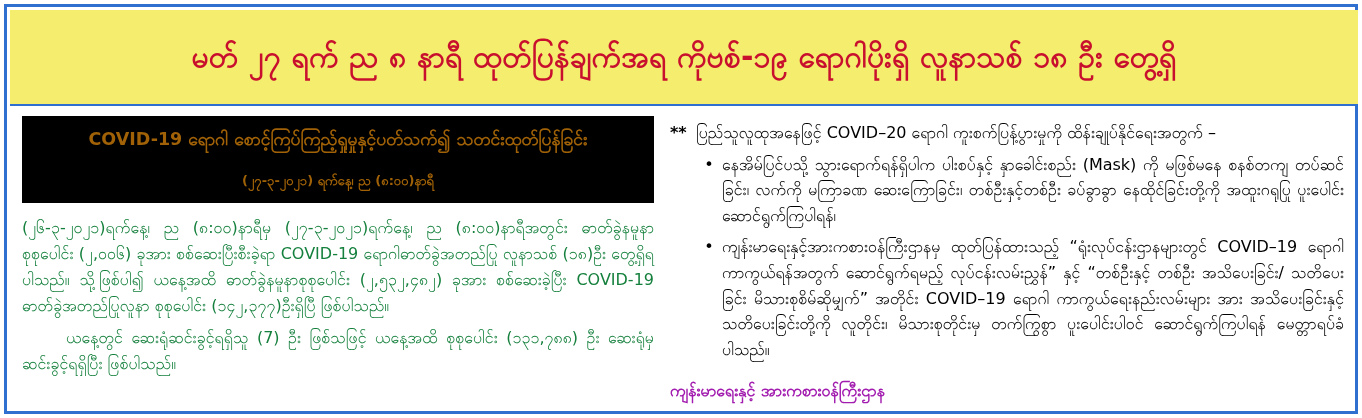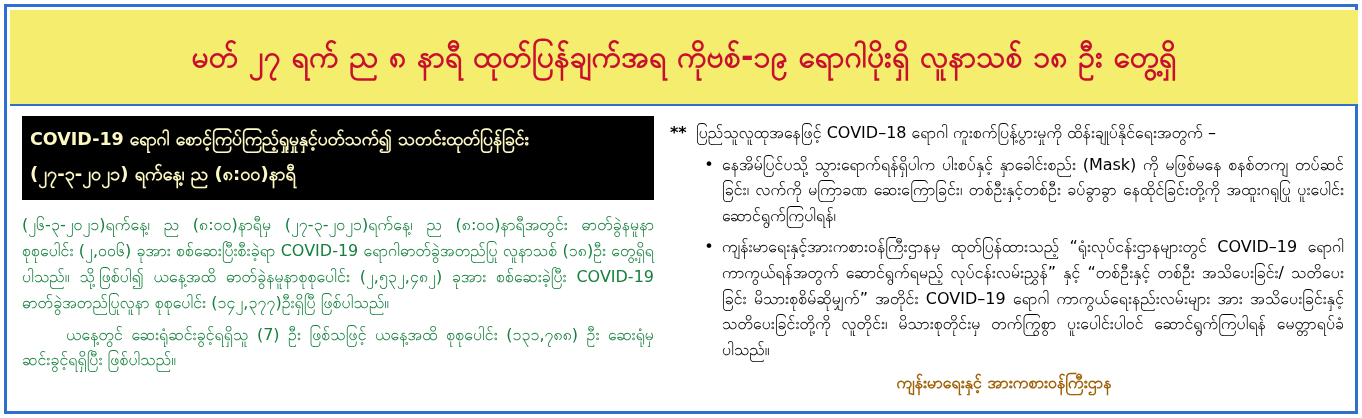--- a/index.html
+++ b/index.html
@@ -70,33 +70,34 @@
   }
   .col-right {
     width: 694px;
     padding: 12px 14px 6px 6px;
     box-sizing: border-box;
     position: relative;
   }
   
   .black-block {
     background: #000000;
-    color: #fef9c3;
+    color: #a16207;
     padding: 12px 8px 14px 8px;
+    text-align: center;
     box-sizing: border-box;
   }
   .black-line1 {
     font-size: 17.5px;
     font-weight: bold;
     line-height: 1.35;
   }
   .black-line2 {
-    font-size: 18px;
+    font-size: 13px;
     font-weight: bold;
-    margin-top: 10px;
+    margin-top: 20px;
     line-height: 1.35;
   }
   .left-para {
     margin-top: 12px;
     font-size: 16px;
     line-height: 1.62;
     color: #15803d;
     text-align: justify;
   }
   .left-para p {
@@ -132,25 +133,25 @@
     flex: 1 1 auto;
     font-size: 16px;
     line-height: 1.6;
     color: #000000;
     text-align: justify;
   }
   .rc-sub {
     margin-left: 26px;
   }
   .signature {
-    margin-top: 10px;
-    text-align: center;
+    margin-top: 18px;
+    text-align: left;
     font-size: 16px;
     font-weight: bold;
-    color: #a16207;
+    color: #a21caf;
     padding-right: 6px;
   }
 </style>
 </head>
 <body>
 
 <div id="page">
   <div class="outer-frame">
 
     <div class="headline">
@@ -166,21 +167,21 @@
         </div>
         <div class="left-para">
           <p>(၂၆-၃-၂၀၂၁)ရက်နေ့၊ ည (၈:၀၀)နာရီမှ (၂၇-၃-၂၀၂၁)ရက်နေ့၊ ည (၈:၀၀)နာရီအတွင်း ဓာတ်ခွဲနမူနာ စုစုပေါင်း (၂,၀၀၆) ခုအား စစ်ဆေးပြီးစီးခဲ့ရာ COVID-19 ရောဂါဓာတ်ခွဲအတည်ပြု လူနာသစ် (၁၈)ဦး တွေ့ရှိရပါသည်။ သို့ဖြစ်ပါ၍ ယနေ့အထိ   ဓာတ်ခွဲနမူနာစုစုပေါင်း (၂,၅၃၂,၄၈၂) ခုအား စစ်ဆေးခဲ့ပြီး COVID-19 ဓာတ်ခွဲအတည်ပြုလူနာ စုစုပေါင်း (၁၄၂,၃၇၇)ဦးရှိပြီ ဖြစ်ပါသည်။</p>
           <p class="indent">ယနေ့တွင် ဆေးရုံဆင်းခွင့်ရရှိသူ (7) ဦး ဖြစ်သဖြင့် ယနေ့အထိ စုစုပေါင်း (၁၃၁,၇၈၈) ဦး ဆေးရုံမှ ဆင်းခွင့်ရရှိပြီး ဖြစ်ပါသည်။</p>
         </div>
       </div>
 
       <div class="col-right">
         <div class="rc-row">
           <div class="rc-marker">**</div>
-          <div class="rc-text">ပြည်သူလူထုအနေဖြင့် COVID–18 ရောဂါ ကူးစက်ပြန့်ပွားမှုကို ထိန်းချုပ်နိုင်ရေးအတွက် –</div>
+          <div class="rc-text">ပြည်သူလူထုအနေဖြင့် COVID–20 ရောဂါ ကူးစက်ပြန့်ပွားမှုကို ထိန်းချုပ်နိုင်ရေးအတွက် –</div>
         </div>
 
         <div class="rc-row rc-sub">
           <div class="rc-bullet">•</div>
           <div class="rc-text">နေအိမ်ပြင်ပသို့ သွားရောက်ရန်ရှိပါက ပါးစပ်နှင့် နှာခေါင်းစည်း (Mask) ကို မဖြစ်မနေ စနစ်တကျ တပ်ဆင်ခြင်း၊ လက်ကို မကြာခဏ ဆေးကြောခြင်း၊ တစ်ဦးနှင့်တစ်ဦး ခပ်ခွာခွာ နေထိုင်ခြင်းတို့ကို အထူးဂရုပြု ပူးပေါင်းဆောင်ရွက်ကြပါရန်၊</div>
         </div>
 
         <div class="rc-row rc-sub">
           <div class="rc-bullet">•</div>
           <div class="rc-text">ကျန်းမာရေးနှင့်အားကစားဝန်ကြီးဌာနမှ ထုတ်ပြန်ထားသည့် “ရုံးလုပ်ငန်းဌာနများတွင် COVID–19 ရောဂါကာကွယ်ရန်အတွက် ဆောင်ရွက်ရမည့် လုပ်ငန်းလမ်းညွှန်” နှင့် “တစ်ဦးနှင့် တစ်ဦး အသိပေးခြင်း/ သတိပေးခြင်း မိသားစုစိမ်ဆိုမျှက်” အတိုင်း COVID–19 ရောဂါ ကာကွယ်ရေးနည်းလမ်းများ အား အသိပေးခြင်းနှင့် သတိပေးခြင်းတို့ကို လူတိုင်း၊ မိသားစုတိုင်းမှ တက်ကြွစွာ ပူးပေါင်းပါဝင် ဆောင်ရွက်ကြပါရန် မေတ္တာရပ်ခံပါသည်။</div>

